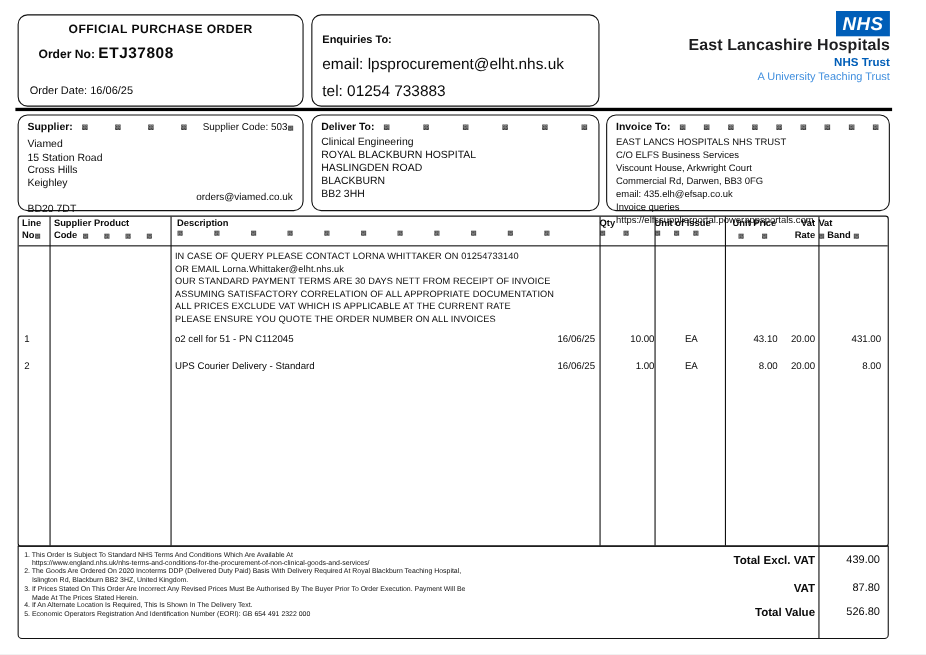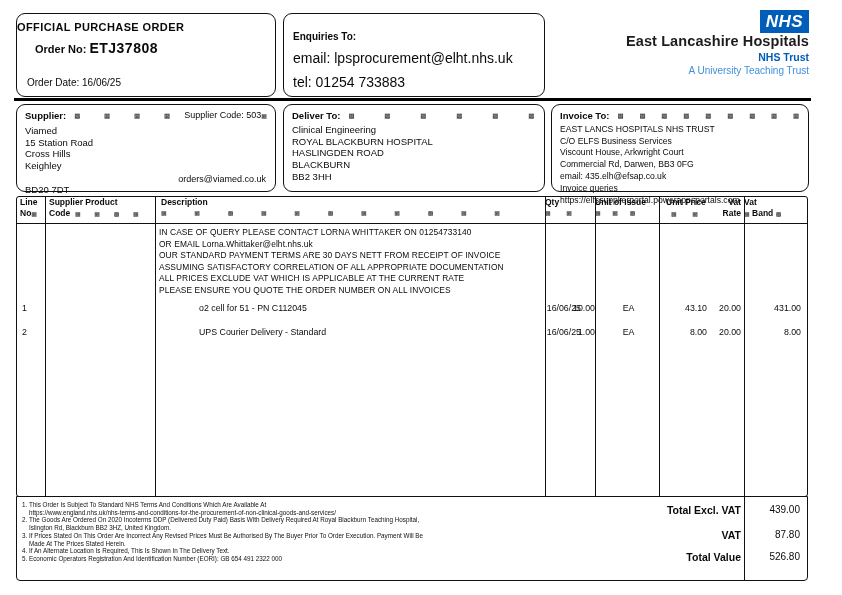--- a/index.html
+++ b/index.html
@@ -3,21 +3,21 @@
 <meta charset="utf-8">
 <style>
   * { margin:0; padding:0; box-sizing:border-box; }
   html,body { background:#e8e8e8; }
   .page { position:relative; width:842px; height:595px; background:#fff;
           font-family:"Liberation Sans", sans-serif; color:#0a0a0a; overflow:hidden; }
   .box { position:absolute; border:1.6px solid #111; border-radius:9px; background:#fff; }
 
   
   .box-po   { left:16px; top:13px; width:260px; height:84px; }
-  .po-title { text-align:left; font-weight:bold; font-size:11px; letter-spacing:.4px; margin-top:7px; }
+  .po-title { text-align:center; font-weight:bold; font-size:11px; letter-spacing:.4px; margin-top:7px; }
   .po-orderno { margin:7px 0 0 18px; font-size:11px; font-weight:bold; }
   .po-orderno .val { font-size:14px; letter-spacing:.5px; }
   .po-date { position:absolute; left:10px; bottom:8px; font-size:10px; }
 
   .box-enq  { left:283px; top:13px; width:262px; height:84px; padding:17px 9px; }
   .enq-label { font-weight:bold; font-size:10px; }
   .enq-line { font-size:14px; margin-top:8px; }
 
   .logo { position:absolute; left:590px; top:10px; width:219px; text-align:right; }
   .nhs-box { display:inline-block; background:#005EB8; color:#fff; width:49px; height:23px;
@@ -47,21 +47,21 @@
   .vline { position:absolute; top:0; bottom:0; width:1.3px; background:#111; }
   .hdr-underline { position:absolute; left:0; right:0; top:26px; height:1.2px; background:#111; }
   .hcell { position:absolute; top:0; height:26px; font-size:8.5px; font-weight:bold; line-height:10.5px; }
   .hmarks { font-weight:normal; font-size:6px; color:#222; }
   .hc-center { }
   .notes { position:absolute; left:142px; top:30px; width:400px; font-size:8.4px; line-height:11.6px;
            letter-spacing:.1px; white-space:pre-wrap; }
   .row { position:absolute; left:0; width:100%; height:14px; font-size:8.8px; }
   .cell { position:absolute; top:0; }
   .c-lineno { left:5px; }
-  .c-desc { left:142px; width:388px; display:flex; justify-content:space-between;margin-left:40px; }
+  .c-desc { left:142px; width:388px; display:flex; justify-content:space-between; }
   .c-desc .date { padding-right:6px; }
   .c-qty { left:532px; width:46px; text-align:right; }
   .c-unit { left:581px; width:61px; text-align:center; }
   .c-price { left:644px; width:83px; display:flex; }
   .c-price .up { width:46px; text-align:right; }
   .c-price .vr { flex:1; text-align:right; padding-right:3px; }
   .c-net { left:729px; width:58px; text-align:right; padding-right:3px; }
 
   
   .footer { position:absolute; left:16px; top:496px; width:792px; height:85px;

